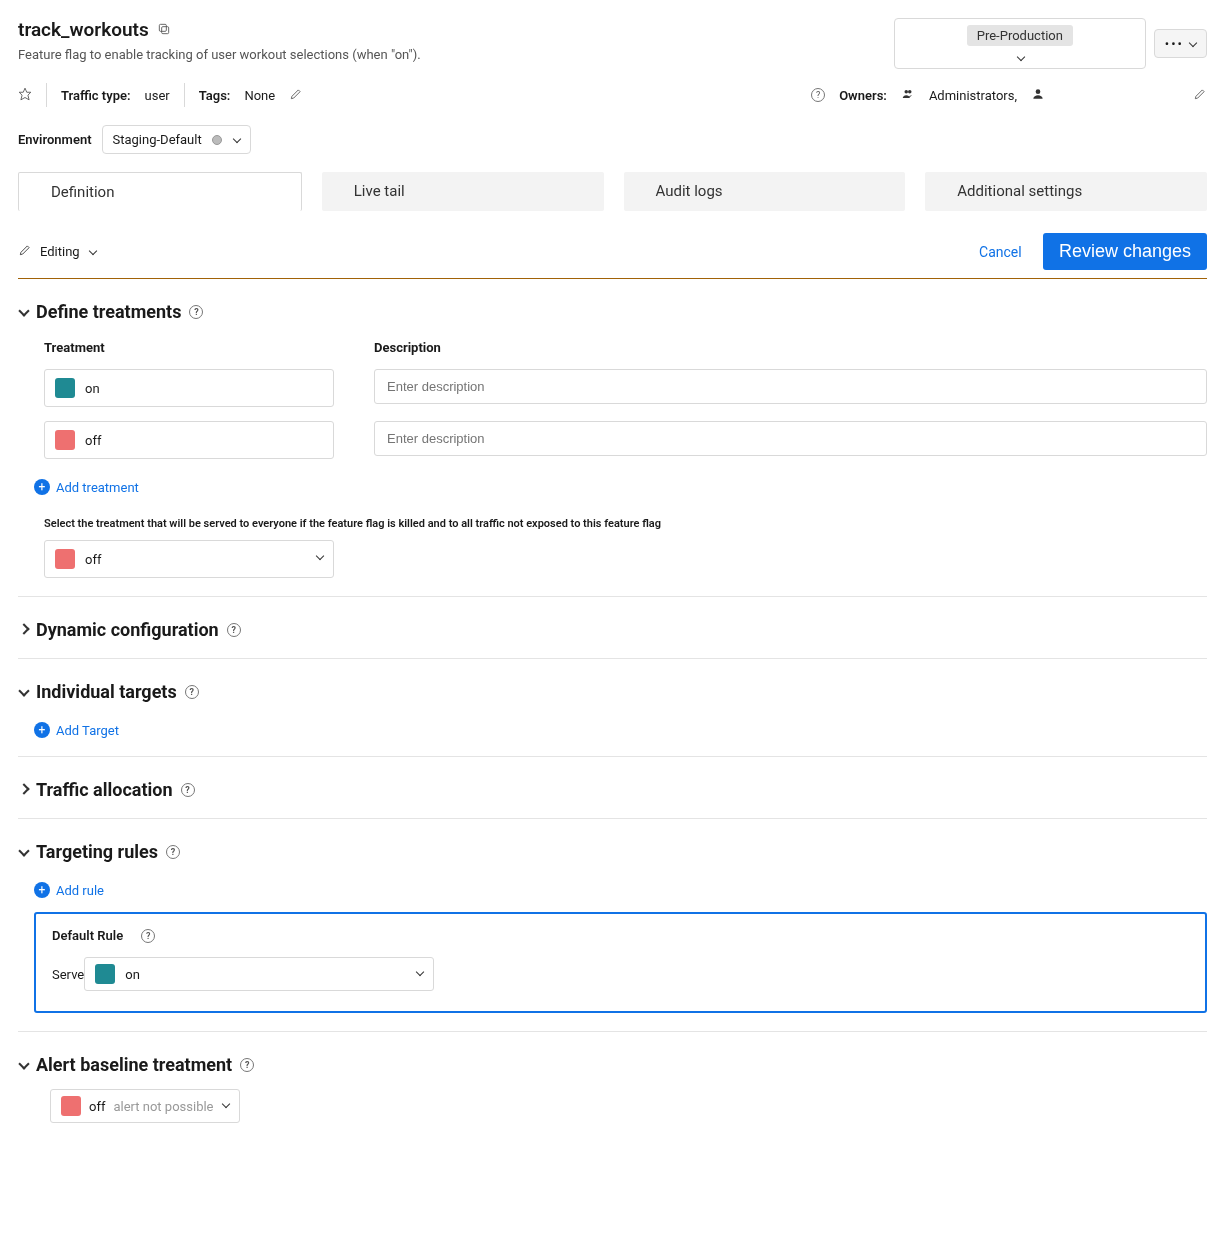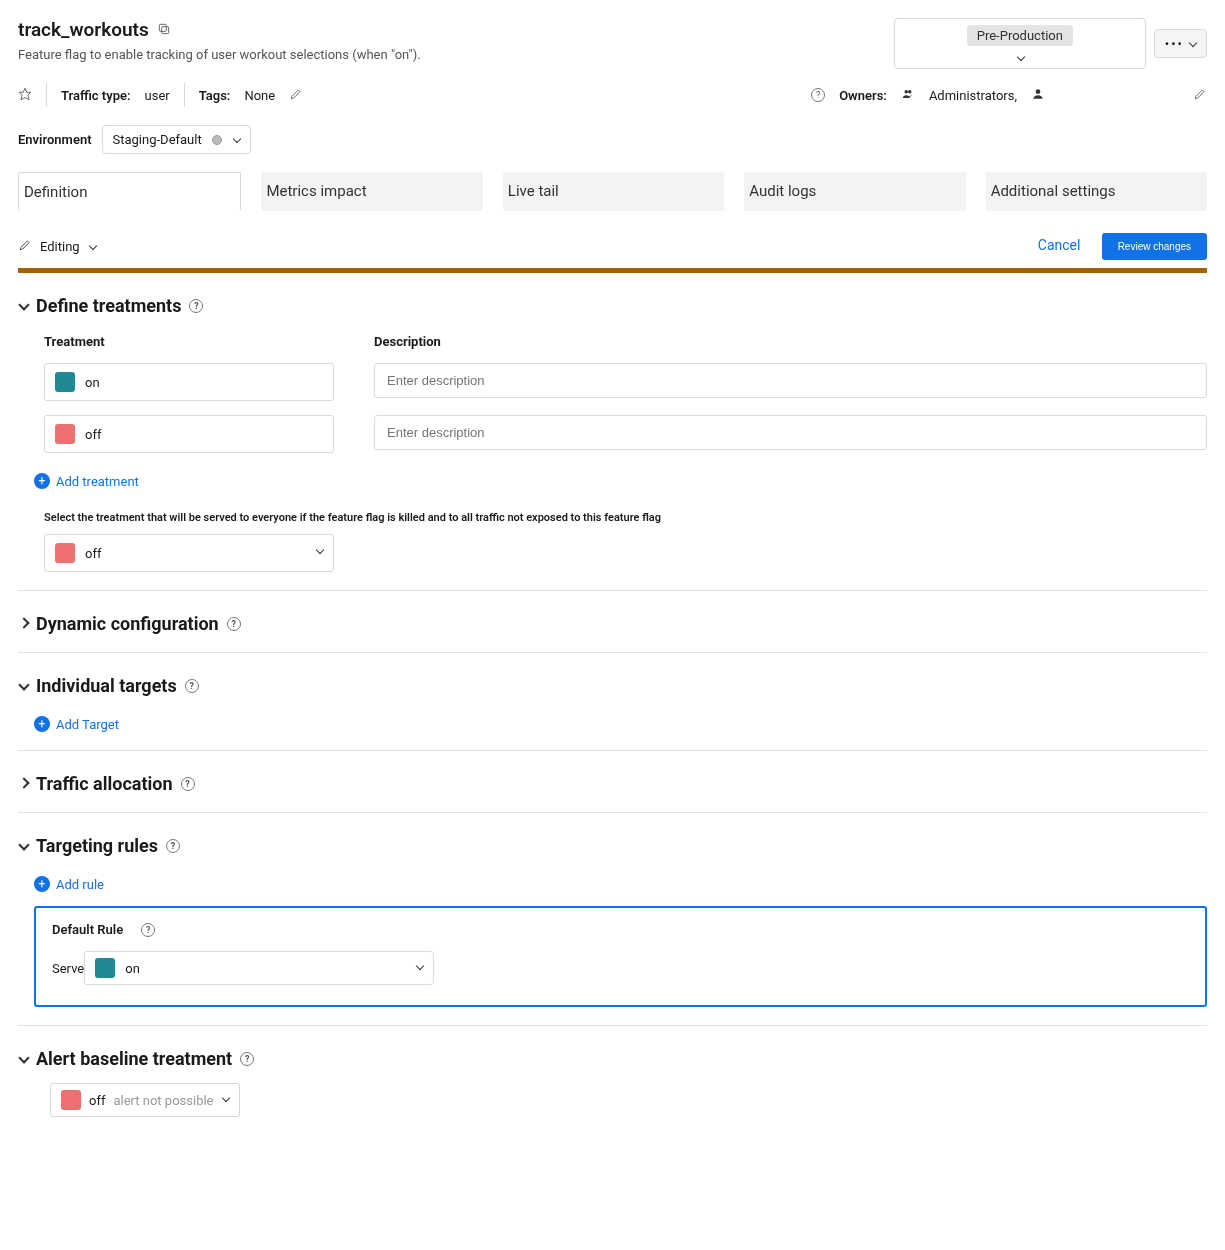--- a/index.html
+++ b/index.html
@@ -77,48 +77,48 @@
     gap: 10px;
   }
   .dot-gray { width: 10px; height: 10px; border-radius: 50%; background: #bbb; border:1px solid #999; }
   .tabs {
     margin-top: 18px;
     display: flex;
     gap: 20px;
   }
   .tab {
     flex: 1;
-    padding: 10px 5px;
+    padding: 10px 32px;
     background: #f3f3f3;
     border-radius: 2px;
     font-size: 15px;
     color: #333;
   }
   .tab.active {
     background: #fff;
     border: 1px solid #d9d9d9;
     border-bottom: none;
   }
   .edit-bar {
     margin-top: 14px;
     display: flex;
     justify-content: space-between;
     align-items: center;
     padding: 8px 0;
-    border-bottom: 5px solid #a16207;
+    border-bottom: 1px solid #a16207;
   }
   .edit-left { display: flex; align-items: center; gap: 8px; }
   .cancel-link { color: #1072e6; cursor: pointer; margin-right: 18px; font-size:14px; }
   .btn-primary {
     background: #1072e6;
     color: #fff;
     border: none;
     border-radius: 3px;
     padding: 8px 16px;
-    font-size: 10px;
+    font-size: 18px;
     cursor: pointer;
   }
   .section {
     padding: 22px 0 18px 0;
     border-bottom: 1px solid #e4e4e4;
   }
   .section-header {
     display: flex;
     align-items: center;
     gap: 8px;
@@ -332,21 +332,20 @@
   <span class="meta-label">Environment</span>
   <div class="env-select">
     <span>Staging-Default</span>
     <span class="dot-gray"></span>
     <span class="chevron down small"></span>
   </div>
 </div>
 
 <div class="tabs">
   <div class="tab active">Definition</div>
-  <div class="tab">Metrics impact</div>
   <div class="tab">Live tail</div>
   <div class="tab">Audit logs</div>
   <div class="tab">Additional settings</div>
 </div>
 
 <div class="edit-bar">
   <div class="edit-left">
     <span>
       <svg class="ic" viewBox="0 0 24 24" style="stroke:#333;">
           <path d="M4 20l4-1 11-11-3-3L5 16l-1 4z"></path>

